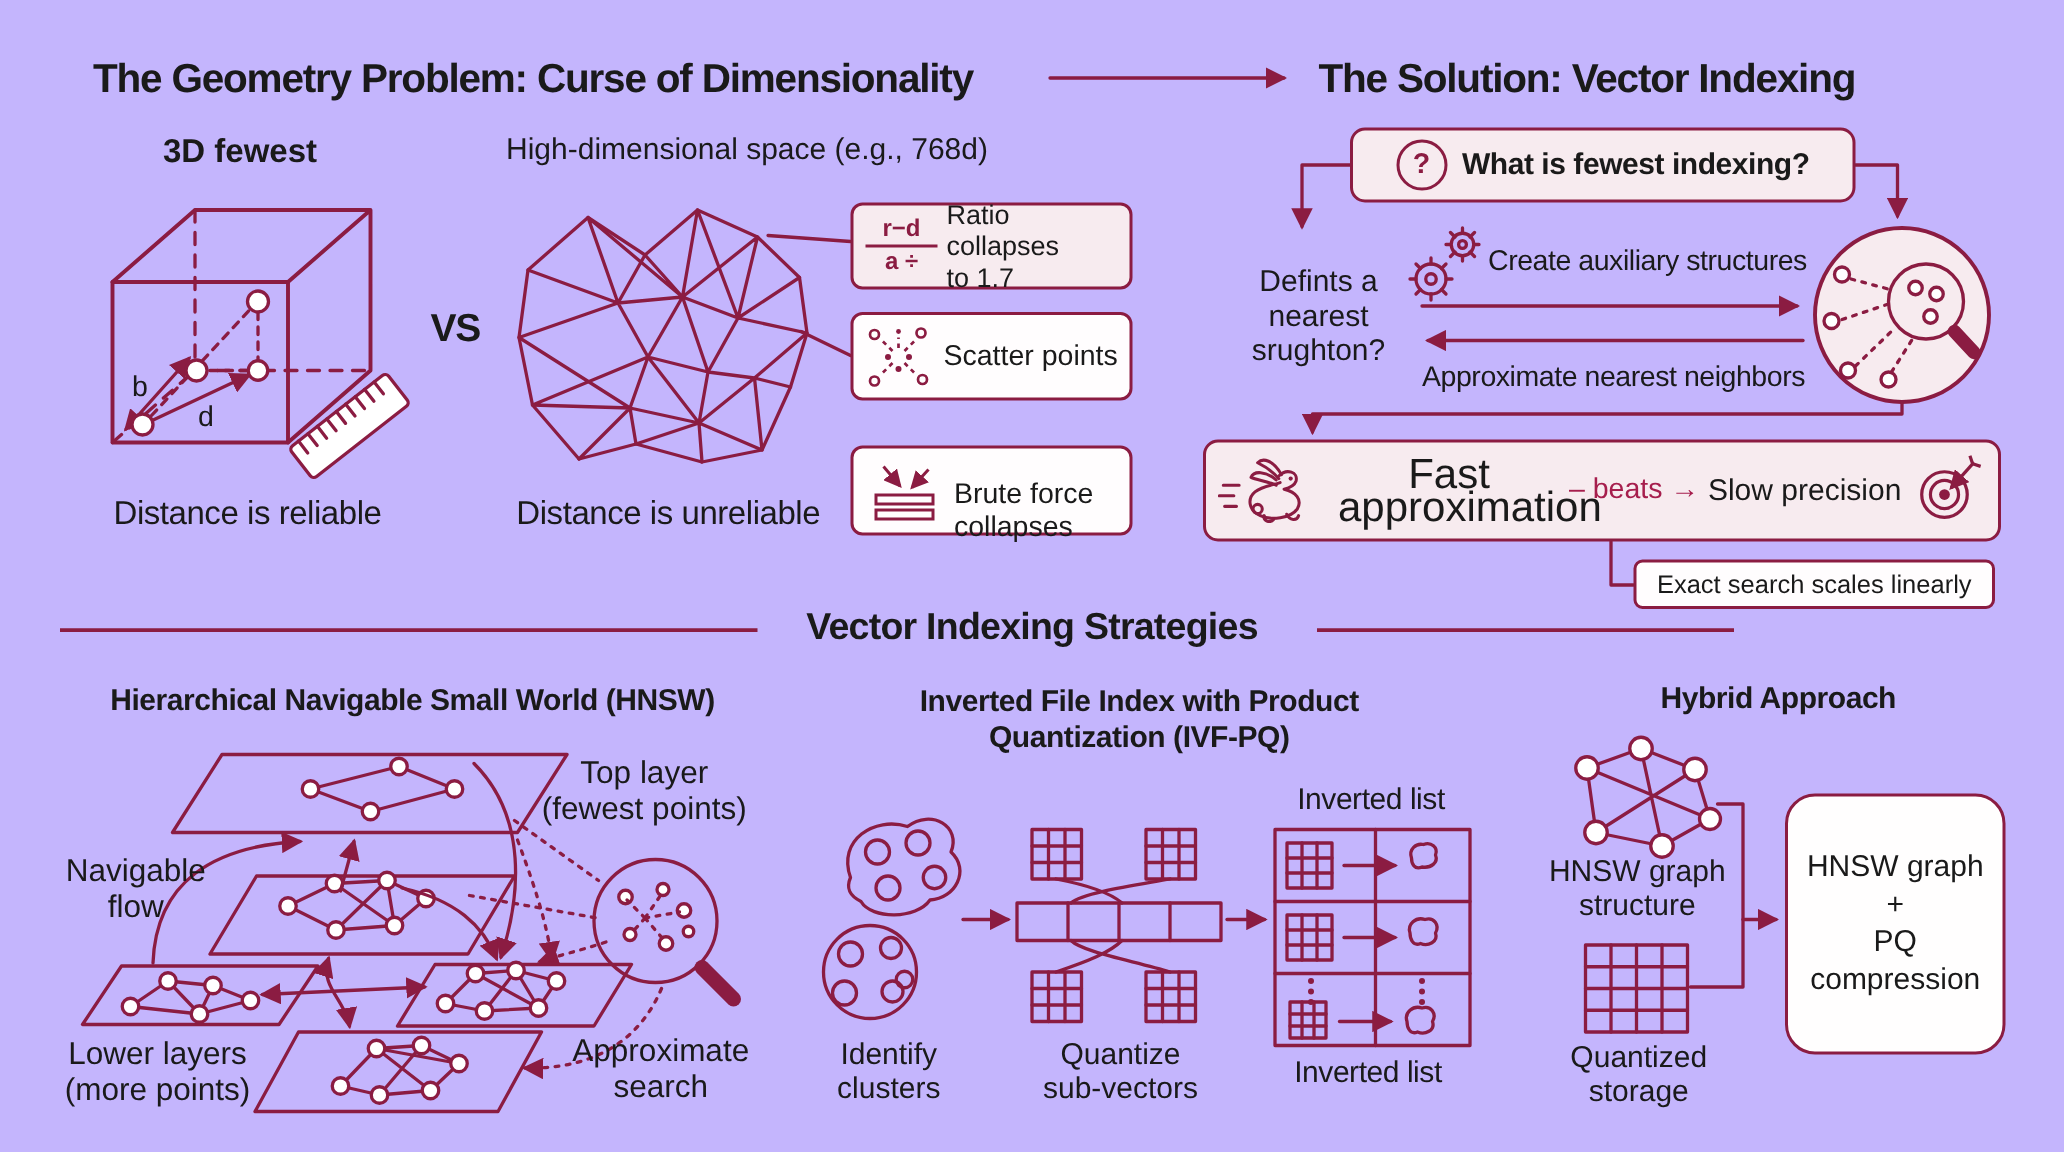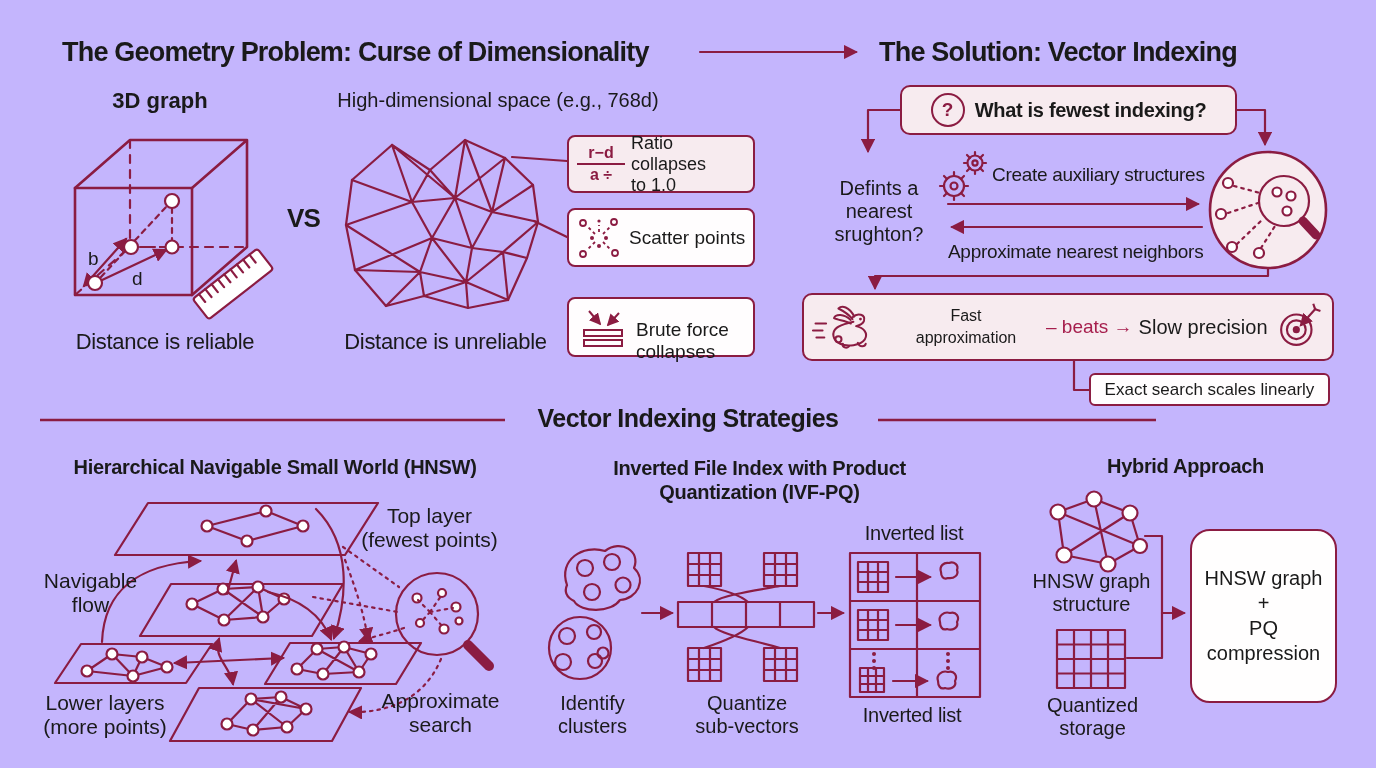--- a/index.html
+++ b/index.html
@@ -257,41 +257,41 @@
         <path class="ln" d="M1074,630 V688 M1091,630 V688 M1108,630 V688 M1057,644.5 H1125 M1057,659 H1125 M1057,673.5 H1125"></path>
       </g>
       <path class="ln" d="M1145,536 L1162,536 M1127,658 L1162,658 M1162,536 L1162,658"></path>
       <path class="ln" d="M1162,613 L1184,613" marker-end="url(#ah)"></path>
     </g>
   </svg>
 
   <div class="t title" style="left:62px;top:37px;">The Geometry Problem: Curse of Dimensionality</div>
   <div class="t title" style="left:879px;top:37px;">The Solution: Vector Indexing</div>
 
-  <div class="t ctr" style="left:85px;top:88px;width:150px;font-size:22px;font-weight:700;">3D graph</div>
+  <div class="t ctr" style="left:85px;top:88px;width:150px;font-size:22px;font-weight:700;">3D fewest</div>
   <div class="t ctr" style="left:323px;top:89px;width:350px;font-size:20px;white-space:nowrap;">
     <span class="bold">High-dimensional space</span>
     <span>(e.g., 768d)</span>
   </div>
   <div class="t xbold" style="left:287px;top:203px;font-size:26px;">VS</div>
 
   <div class="t bold" style="left:88px;top:248px;font-size:19px;">b</div>
   <div class="t bold" style="left:132px;top:268px;font-size:19px;">d</div>
 
   <div class="t ctr lbl" style="left:58px;top:329px;width:214px;font-size:22px;">Distance is reliable</div>
   <div class="t ctr lbl" style="left:338px;top:329px;width:215px;font-size:22px;">Distance is unreliable</div>
 
   <div class="box pink flexr" style="left:567px;top:135px;width:188px;height:58px;border-width:2px;border-radius:8px;padding-left:8px;gap:6px;">
     <div class="frac">
       <div class="num">r−d</div>
       <div>a ÷</div>
     </div>
     <div style="font-size:18px;line-height:21px;font-weight:500;">
       <div>Ratio collapses</div>
-      <div>to 1.0</div>
+      <div>to 1.7</div>
     </div>
   </div>
 
   <div class="box white flexr" style="left:567px;top:208px;width:188px;height:59px;border-width:2px;border-radius:8px;padding-left:8px;gap:8px;">
     <svg width="44" height="44" viewBox="0 0 44 44">
       <g stroke="#8b1c42" fill="none" stroke-width="1.8">
         <circle cx="6" cy="7" r="3"></circle>
           <circle cx="37" cy="6" r="3"></circle>
           <circle cx="6" cy="38" r="3"></circle>
           <circle cx="38" cy="37" r="3"></circle>
@@ -347,21 +347,21 @@
       <g stroke="#8b1c42" fill="none" stroke-width="2.3" stroke-linecap="round" stroke-linejoin="round">
         <path d="M4,24 L16,24 M1,32 L12,32 M5,40 L14,40"></path>
         <path d="M48,16 C42,5 34,3 30,7 C34,9 41,13 46,19"></path>
         <path d="M44,20 C36,13 27,13 25,18 C29,20 38,21 44,24"></path>
         <path d="M46,17 C52,11 61,14 59,21 C58,24 54,26 50,27 C59,29 64,35 60,42 C55,49 40,51 32,47 C23,43 22,34 28,29 C33,25 41,24 47,22"></path>
         <path d="M35,47 C34,51 39,53 42,50 M52,46 C54,51 60,51 61,47"></path>
         <circle cx="30" cy="42" r="3.5"></circle>
       </g>
       <circle cx="55" cy="19" r="1.6" fill="#8b1c42"></circle>
     </svg>
-    <div class="ctr" style="width:148px;font-size:16px;line-height:22px;font-weight:500;">
+    <div class="ctr" style="width:148px;font-size:28px;line-height:22px;font-weight:500;">
       <div>Fast</div>
       <div>approximation</div>
     </div>
     <div style="color:#a61e4d;font-size:19px;font-weight:500;white-space:nowrap;">– beats →</div>
     <div style="font-size:20px;font-weight:500;white-space:nowrap;">Slow precision</div>
     <svg width="50" height="54" viewBox="0 0 56 56">
       <defs>
           <marker id="ah3" viewBox="0 0 10 10" refX="8.5" refY="5" markerWidth="6" markerHeight="6" orient="auto-start-reverse">
             <path d="M0,0 L10,5 L0,10 Z" fill="#8b1c42"></path>
           </marker>

